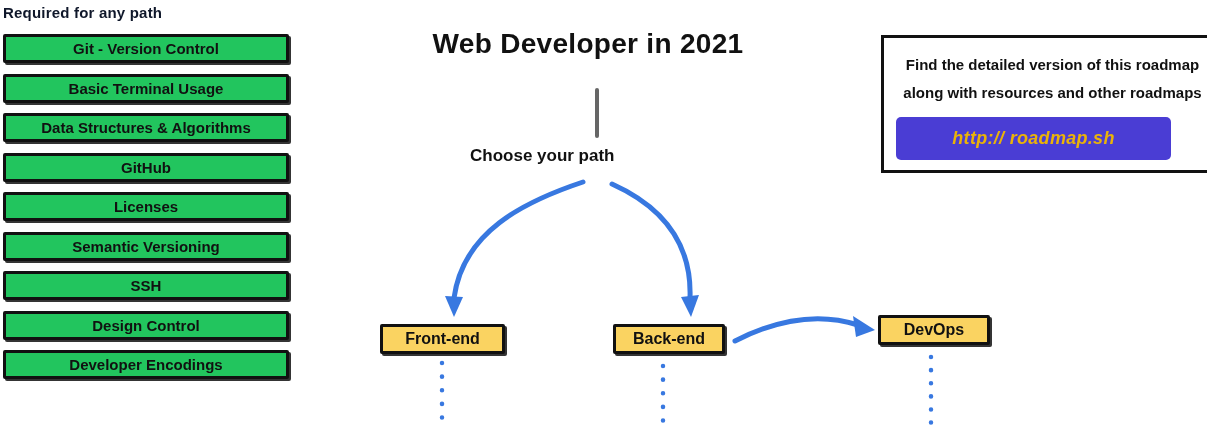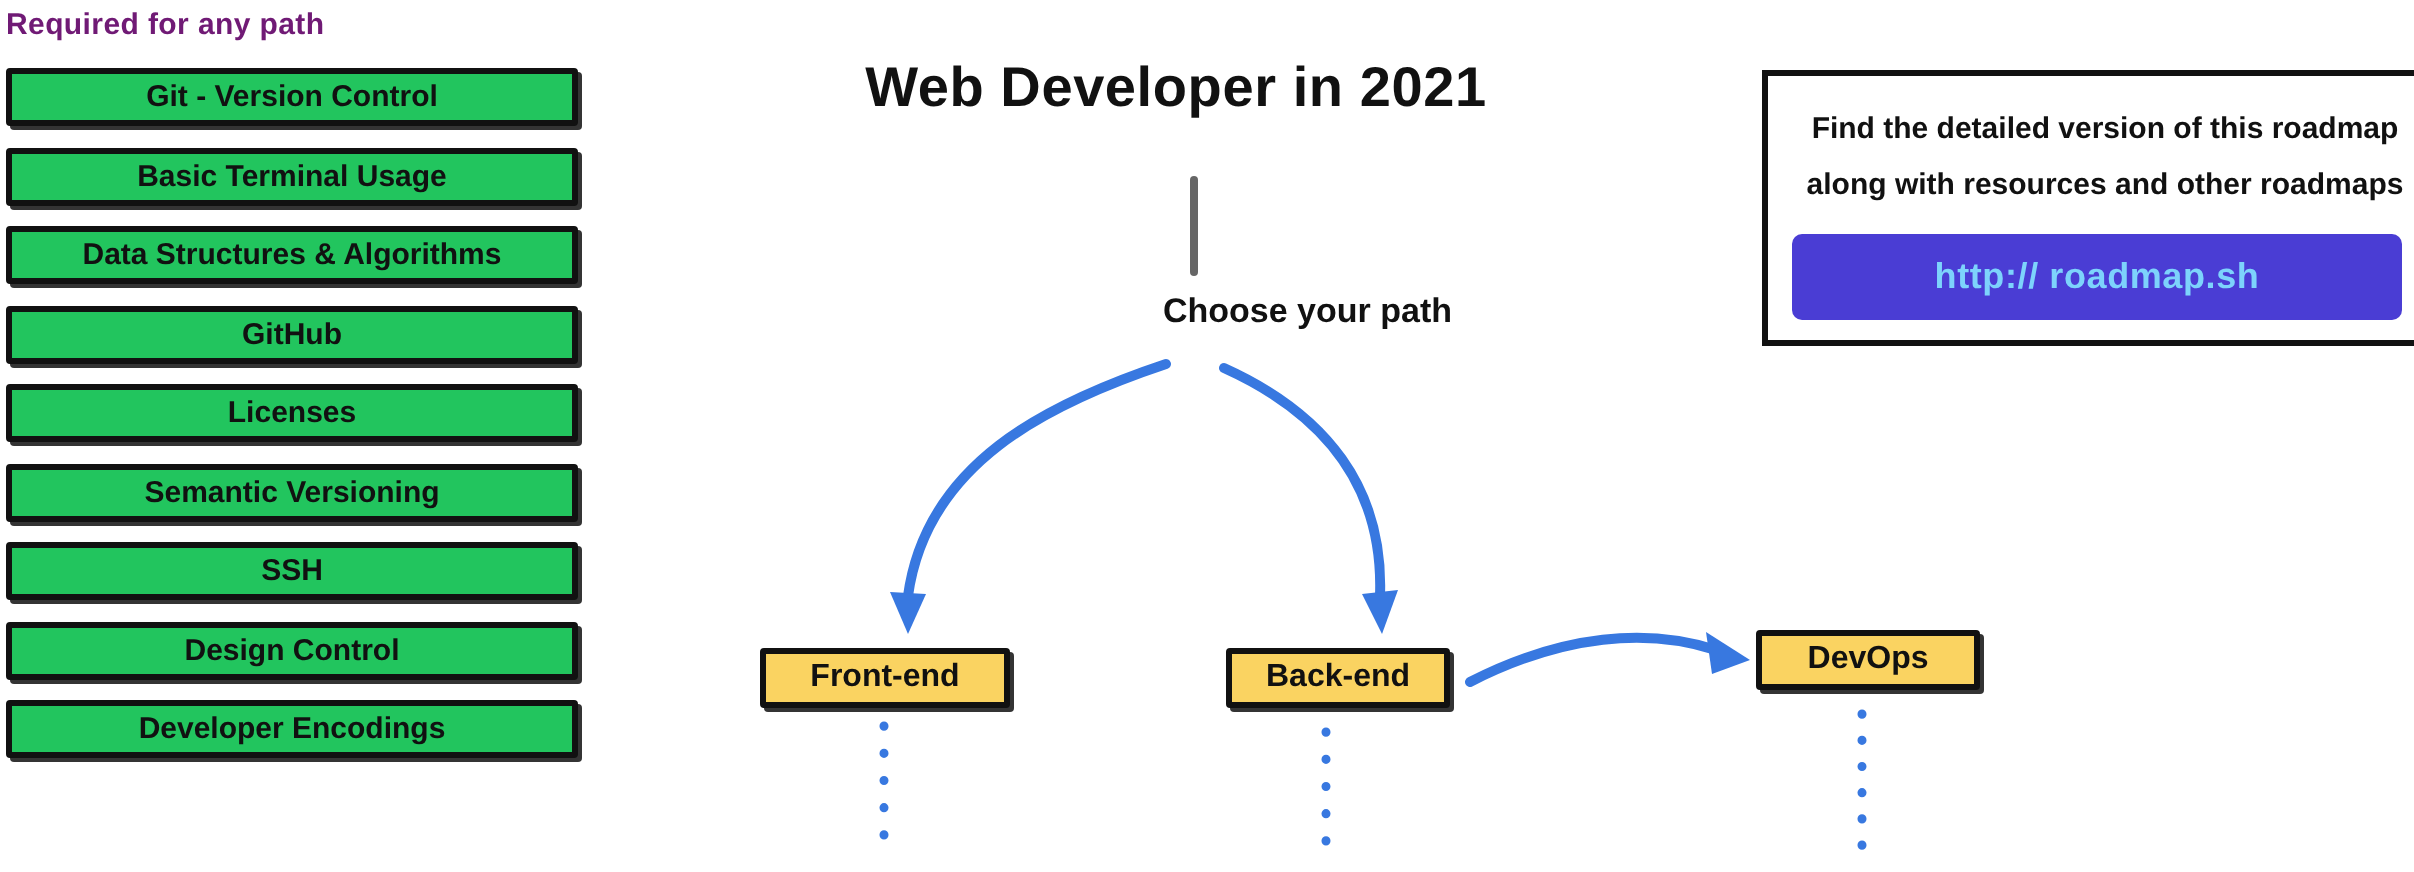--- a/index.html
+++ b/index.html
@@ -4,21 +4,21 @@
 <style>
   html,body { margin:0; padding:0; background:#ffffff; }
   .canvas {
     position:relative; width:1207px; height:436px; background:#ffffff;
     font-family:"Liberation Sans", sans-serif; overflow:hidden; color:#111;
   }
 
   
   .req-heading {
     position:absolute; left:3px; top:4px; width:286px;
-    font-size:15px; font-weight:bold; color:#701a75; letter-spacing:.2px;
+    font-size:15px; font-weight:bold; color:#0f172a; letter-spacing:.2px;
   }
   .req-list {
     position:absolute; left:3px; top:34px; width:286px;
     display:flex; flex-direction:column; gap:10.5px;
   }
   .req-item {
     box-sizing:border-box; height:29px; background:#22c55e;
     border:3px solid #111; border-radius:2px;
     box-shadow:2px 2px 0 rgba(17,17,17,.85);
     display:flex; align-items:center; justify-content:center;
@@ -28,21 +28,21 @@
   
   .title {
     position:absolute; left:368px; top:28px; width:440px; text-align:center;
     font-size:28px; font-weight:800; letter-spacing:.3px;
   }
   .vline {
     position:absolute; left:595px; top:88px; width:4px; height:50px;
     background:#666; border-radius:2px;
   }
   .choose {
-    position:absolute; left:470px; top:146px; width:256px; text-align:right;
+    position:absolute; left:470px; top:146px; width:256px; text-align:left;
     font-size:17px; font-weight:bold;
   }
 
   .node {
     position:absolute; box-sizing:border-box; background:#FAD361;
     border:3px solid #111; border-radius:2px;
     box-shadow:2px 2px 0 rgba(17,17,17,.85);
     display:flex; align-items:center; justify-content:center;
     font-size:16px; font-weight:600; cursor:pointer;
   }
@@ -57,24 +57,24 @@
     position:absolute; left:857px; top:35px; width:343px; height:138px;
     box-sizing:border-box; border:3px solid #111; background:#fff;margin-left:24px;
   }
   .info-line1, .info-line2 {
     position:absolute; left:6px; width:325px; text-align:center;
     font-size:15px; font-weight:600;
   }
   .info-line1 { top:18px; }
   .info-line2 { top:46px; }
   .info-button {
-    position:absolute; left:12px; top:79px; width:305px; height:43px;
-    background:#4A3DD4; border-radius:5px; color:#7dd3fc;
+    position:absolute; left:12px; top:79px; width:275px; height:43px;
+    background:#4A3DD4; border-radius:5px; color:#eab308;
     display:flex; align-items:center; justify-content:center;
-    font-size:18px; font-weight:bold; letter-spacing:.3px; cursor:pointer;
+    font-size:18px; font-weight:bold; letter-spacing:.3px; cursor:pointer;font-style:italic;
   }
 </style>
 </head>
 <body>
 
 <div class="canvas">
 
   <div class="req-heading">Required for any path</div>
   <div class="req-list">
     <div class="req-item">Git - Version Control</div>

